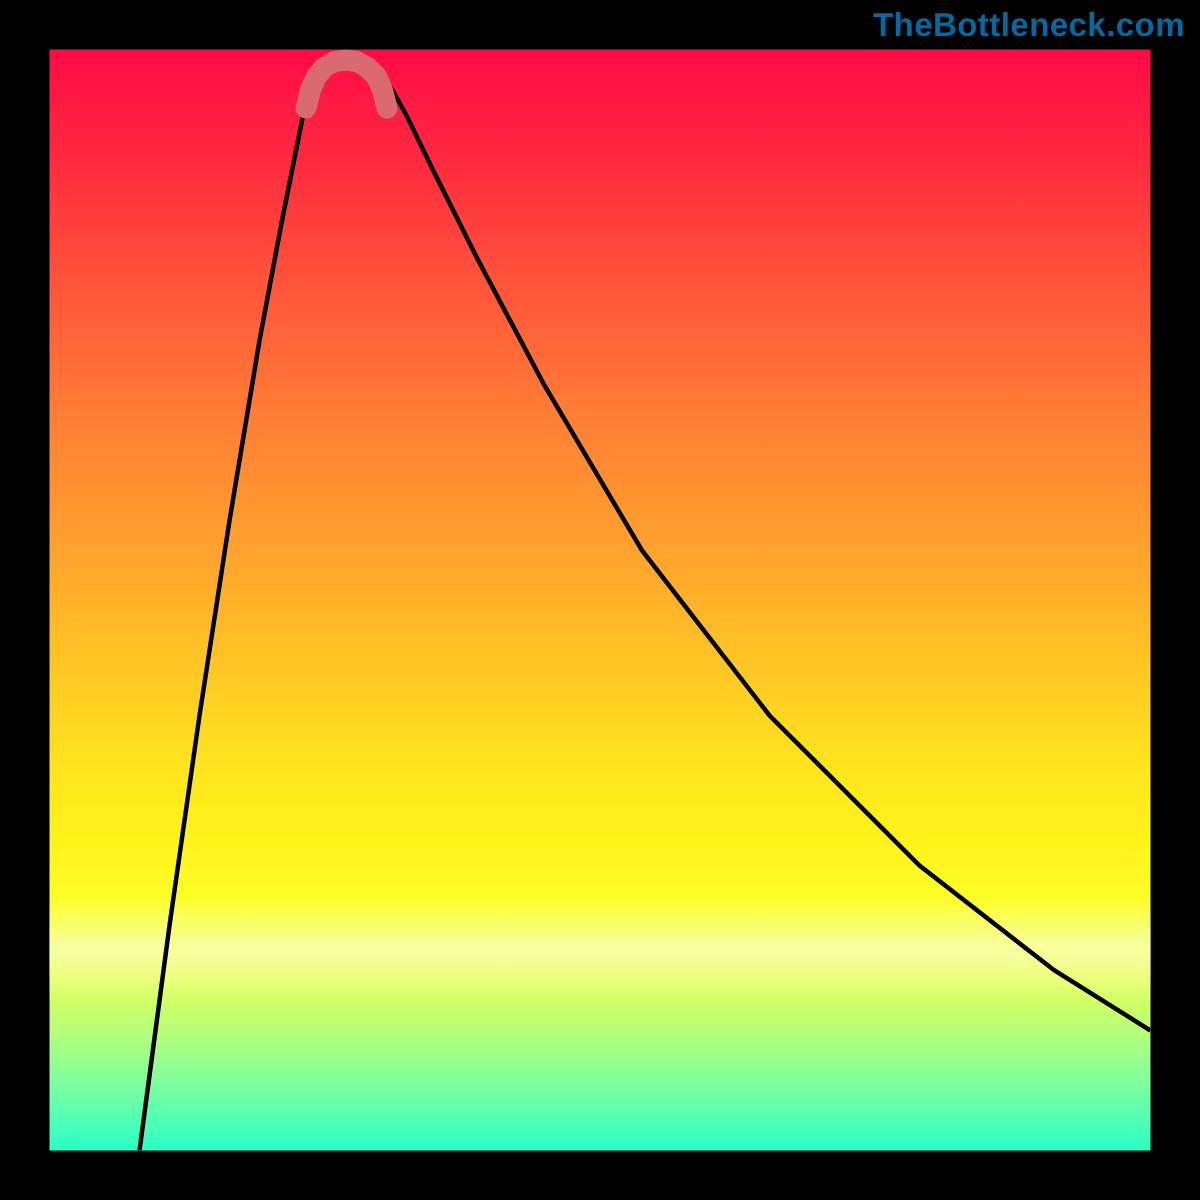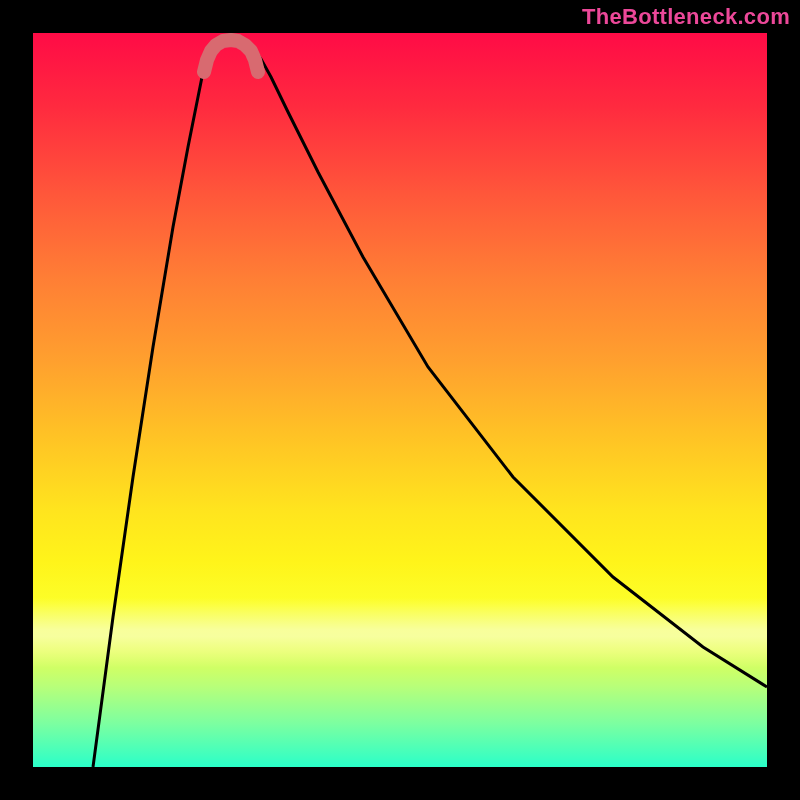--- a/index.html
+++ b/index.html
@@ -20,21 +20,21 @@
           #b8ff79 89%,
           #7dffa0 94%,
           #2affc9 100%)}
   .lightband{position:absolute;left:0;width:100%;height:70px;top:565px;
         background:linear-gradient(to bottom,
           rgba(255,255,220,0) 0%,
           rgba(255,255,230,0.55) 45%,
           rgba(255,255,230,0.55) 55%,
           rgba(255,255,220,0) 100%)}
   svg.curve{position:absolute;left:0;top:0;width:100%;height:100%}
-  .watermark{position:absolute;right:10px;top:4px;color:#ec4899;font-size:22px;font-weight:600;letter-spacing:.3px}
+  .watermark{position:absolute;right:10px;top:4px;color:#0369a1;font-size:22px;font-weight:600;letter-spacing:.3px}
 </style>
 </head>
 <body>
 
 <div class="frame">
   <div class="watermark">TheBottleneck.com</div>
   <div class="plot">
     <div class="grad"></div>
     <div class="lightband"></div>
     <svg class="curve" viewBox="0 0 734 734" preserveAspectRatio="none">

